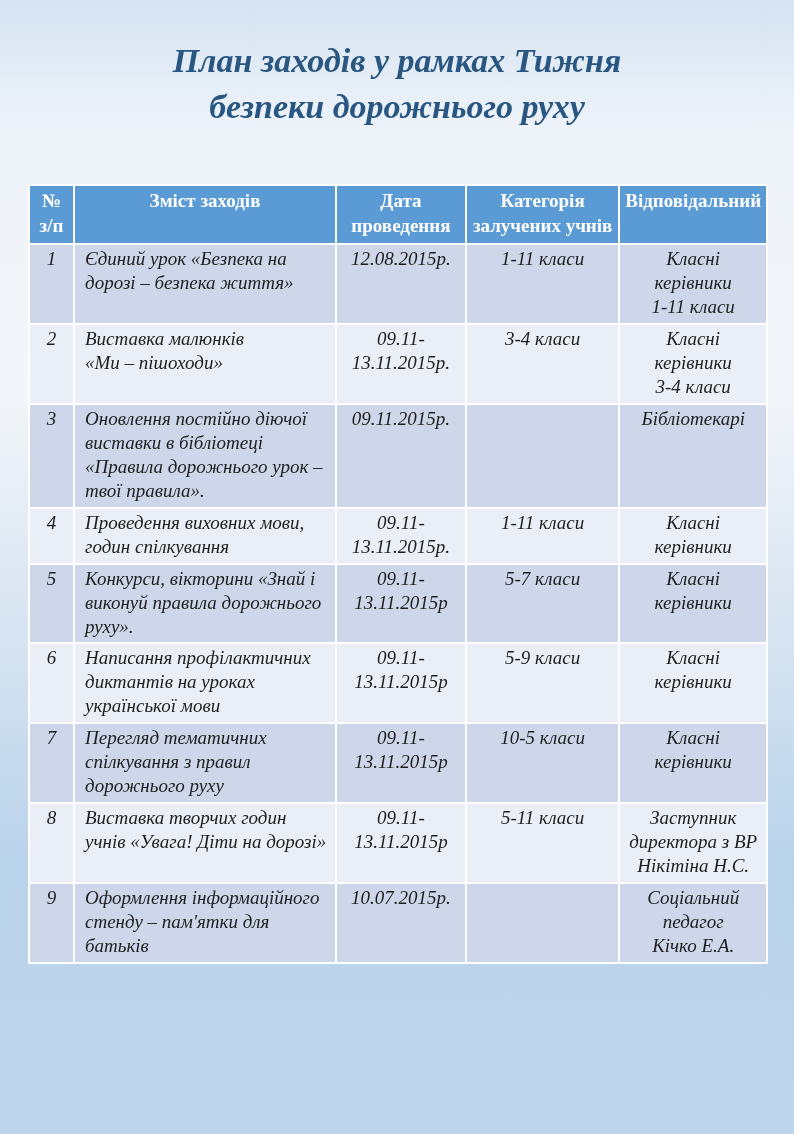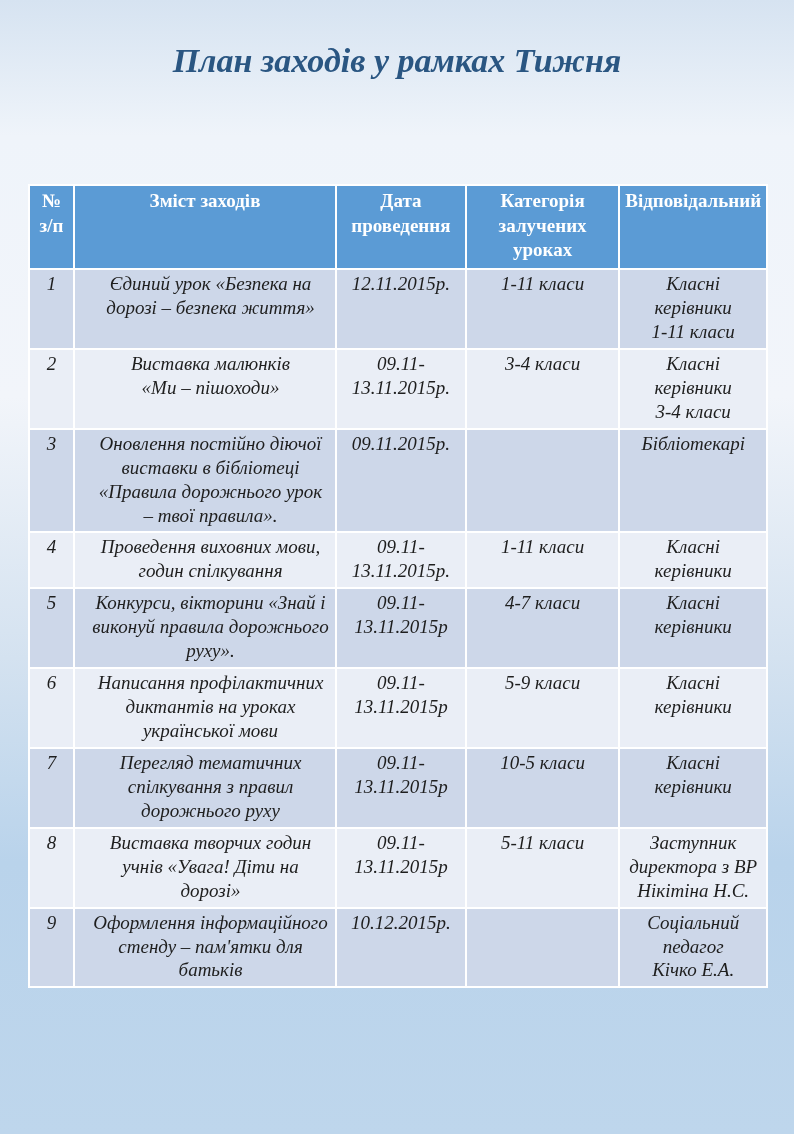--- a/index.html
+++ b/index.html
@@ -53,56 +53,57 @@
     padding: 2px 6px 4px 6px;
     border: 2px solid #FFFFFF;
     white-space: pre-line;
   }
   .plan-table tbody tr:nth-child(odd) td  { background: var(--row-odd, #CDD7E9); }
   .plan-table tbody tr:nth-child(even) td { background: var(--row-even, #EAEEF6); }
   .plan-table td.num,
   .plan-table td.date,
   .plan-table td.category,
   .plan-table td.responsible { text-align: center; }
-  .plan-table td.content { text-align: center; padding-left: 17px; }
+  .plan-table td.content { text-align: left; padding-left: 10px; }
 </style>
 </head>
 <body>
 
 <div class="page">
 
   <h1 class="title">
     <span>План заходів у рамках Тижня</span>
+    <span>безпеки дорожнього руху</span>
   </h1>
 
   <table class="plan-table">
     <colgroup>
       <col style="width:6.1%">
       <col style="width:35.5%">
       <col style="width:17.6%">
       <col style="width:20.8%">
       <col style="width:20.0%">
     </colgroup>
     <thead>
       <tr>
         <th>№
 з/п</th>
         <th>Зміст заходів</th>
         <th>Дата
 проведення</th>
         <th>Категорія
-залучених уроках</th>
+залучених учнів</th>
         <th>Відповідальний</th>
       </tr>
     </thead>
     <tbody>
         <tr>
           <td class="num">1</td>
           <td class="content">Єдиний урок «Безпека на дорозі – безпека життя»</td>
-          <td class="date">12.11.2015р.</td>
+          <td class="date">12.08.2015р.</td>
           <td class="category">1-11 класи</td>
           <td class="responsible">Класні керівники
 1-11 класи</td>
         </tr>
         <tr>
           <td class="num">2</td>
           <td class="content">Виставка малюнків
 «Ми – пішоходи»</td>
           <td class="date">09.11-
 13.11.2015р.</td>
@@ -123,21 +124,21 @@
           <td class="date">09.11-
 13.11.2015р.</td>
           <td class="category">1-11 класи</td>
           <td class="responsible">Класні керівники</td>
         </tr>
         <tr>
           <td class="num">5</td>
           <td class="content">Конкурси, вікторини «Знай і виконуй правила дорожнього руху».</td>
           <td class="date">09.11-
 13.11.2015р</td>
-          <td class="category">4-7 класи</td>
+          <td class="category">5-7 класи</td>
           <td class="responsible">Класні керівники</td>
         </tr>
         <tr>
           <td class="num">6</td>
           <td class="content">Написання профілактичних диктантів на уроках української мови</td>
           <td class="date">09.11-
 13.11.2015р</td>
           <td class="category">5-9 класи</td>
           <td class="responsible">Класні керівники</td>
         </tr>
@@ -154,21 +155,21 @@
           <td class="content">Виставка творчих годин учнів «Увага! Діти на дорозі»</td>
           <td class="date">09.11-
 13.11.2015р</td>
           <td class="category">5-11 класи</td>
           <td class="responsible">Заступник директора з ВР
 Нікітіна Н.С.</td>
         </tr>
         <tr>
           <td class="num">9</td>
           <td class="content">Оформлення інформаційного стенду – пам'ятки для батьків</td>
-          <td class="date">10.12.2015р.</td>
+          <td class="date">10.07.2015р.</td>
           <td class="category"></td>
           <td class="responsible">Соціальний педагог
 Кічко Е.А.</td>
         </tr>
       </tbody>
   </table>
 
 </div>
 
 </body></html>

